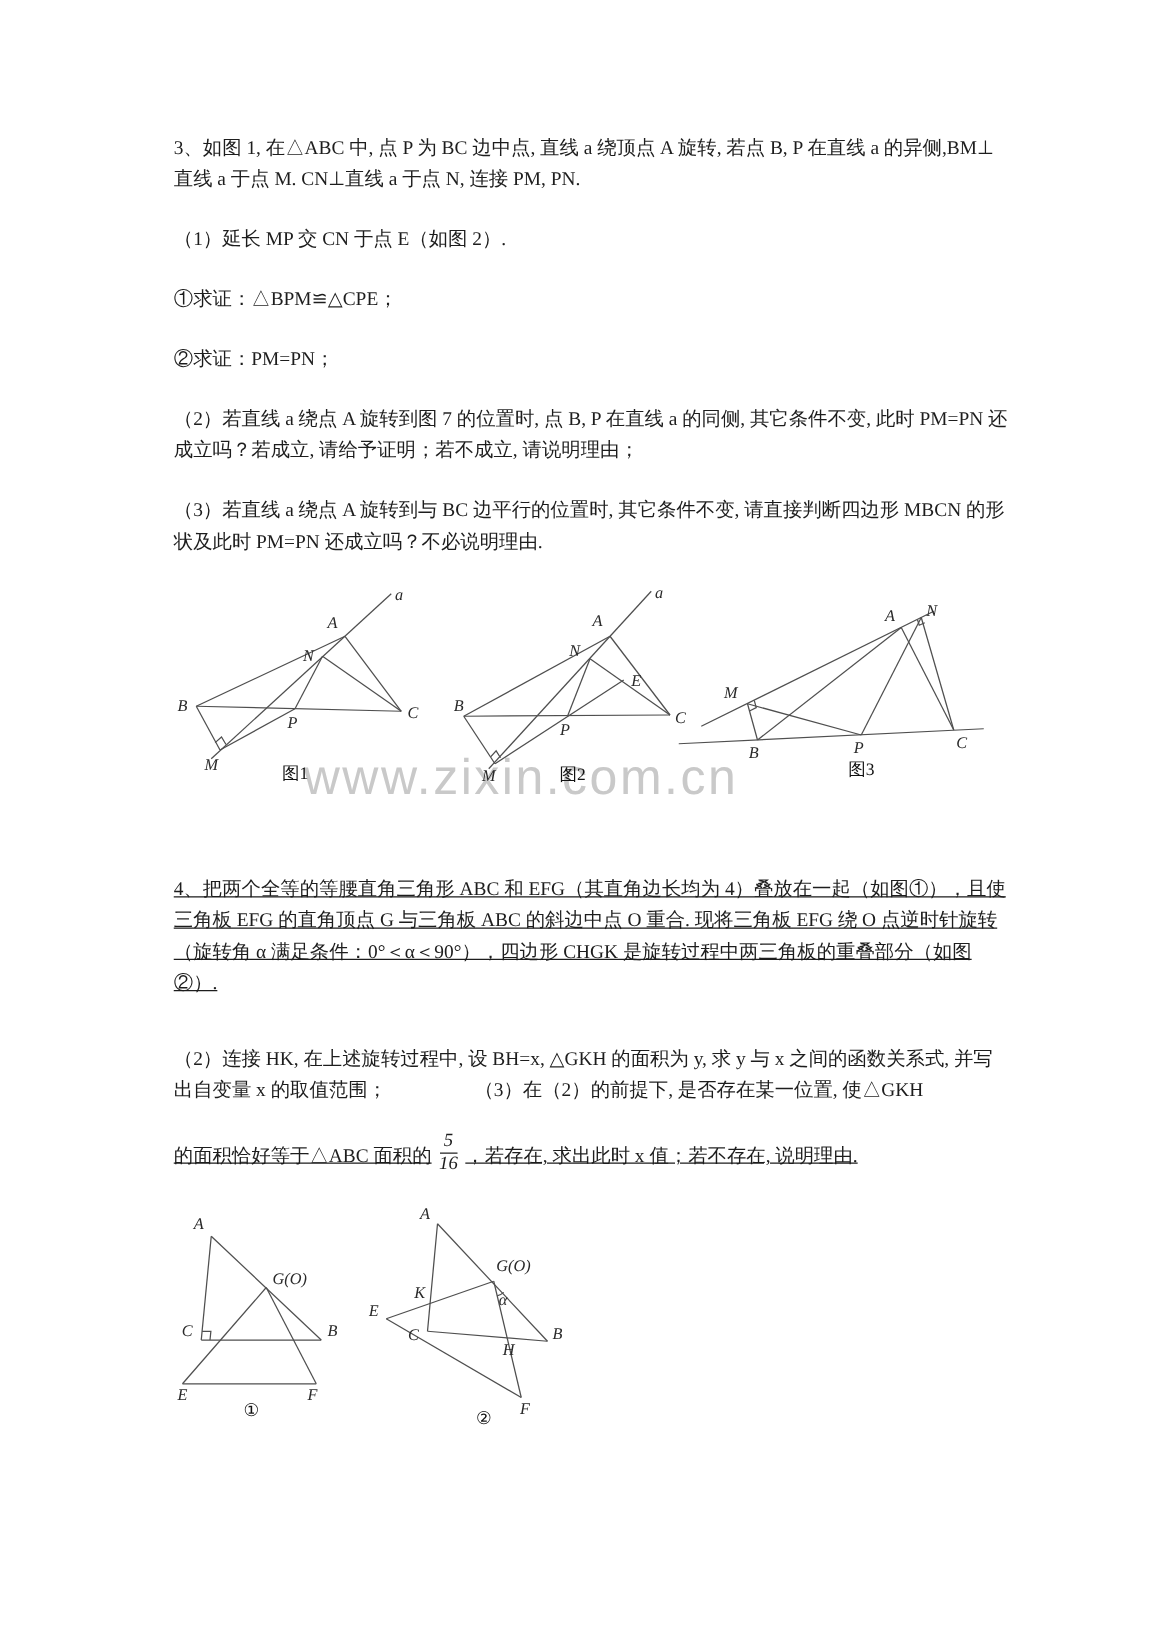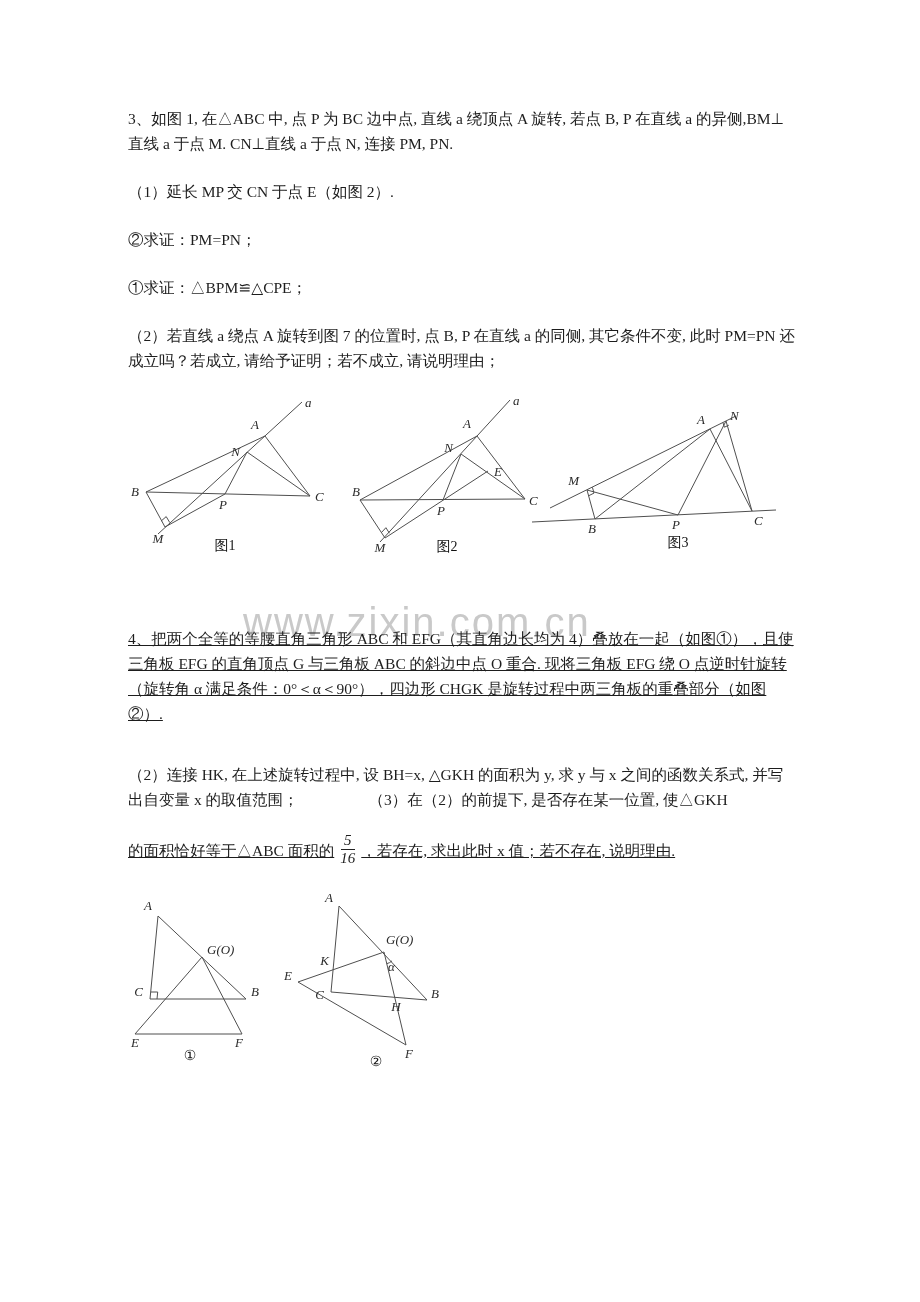--- a/index.html
+++ b/index.html
@@ -5,21 +5,21 @@
   html,body { margin:0; padding:0; background:#ffffff; }
   .page {
     position:relative;
     width:920px; height:1302px;
     background:#ffffff;
     font-family:"Liberation Serif", serif;
     color:#1d1d1d;
     overflow:hidden;
   }
   .content {
-    position:absolute; left:128px; top:106px; width:668px;
+    position:absolute; left:139px; top:106px; width:668px;
     font-size:15.5px; line-height:25px;
     z-index:1;
   }
   .content p { margin:0 0 23px 0; }
   .watermark {
     position:absolute; left:243px; top:600px;
     font-family:Liberation Sans, sans-serif;
     font-size:40px; color:#c9c9c9; letter-spacing:2px;
     z-index:0; white-space:nowrap;
   }
@@ -47,23 +47,24 @@
 <body>
 
 <div class="page">
 
   <div class="watermark">www.zixin.com.cn</div>
 
   <div class="content">
 
     <p>3、如图 1, 在△ABC 中, 点 P 为 BC 边中点, 直线 a 绕顶点 A 旋转, 若点 B, P 在直线 a 的异侧,BM⊥直线 a 于点 M.  CN⊥直线 a 于点 N, 连接 PM, PN.</p>
     <p>（1）延长 MP 交 CN 于点 E（如图 2）.</p>
+    <p>①求证：△BPM≌△CPE；</p>
     <p>②求证：PM=PN；</p>
-    <p>①求证：△BPM≌△CPE；</p>
     <p>（2）若直线 a 绕点 A 旋转到图 7 的位置时, 点 B, P 在直线 a 的同侧, 其它条件不变, 此时 PM=PN 还成立吗？若成立, 请给予证明；若不成立, 请说明理由；</p>
+    <p>（3）若直线 a 绕点 A 旋转到与 BC 边平行的位置时, 其它条件不变, 请直接判断四边形 MBCN 的形状及此时 PM=PN 还成立吗？不必说明理由.</p>
 
     <div class="figrow">
 
       <svg class="fig" style="left:2px; top:0;" width="200" height="160" viewBox="0 0 200 160">
         <g>
           <line x1="28" y1="142" x2="172" y2="10"></line>
           <line x1="16" y1="100" x2="180" y2="104"></line>
           <line x1="16" y1="100" x2="135" y2="44"></line>
           <line x1="135" y1="44" x2="180" y2="104"></line>
           <line x1="180" y1="104" x2="117" y2="60"></line>

